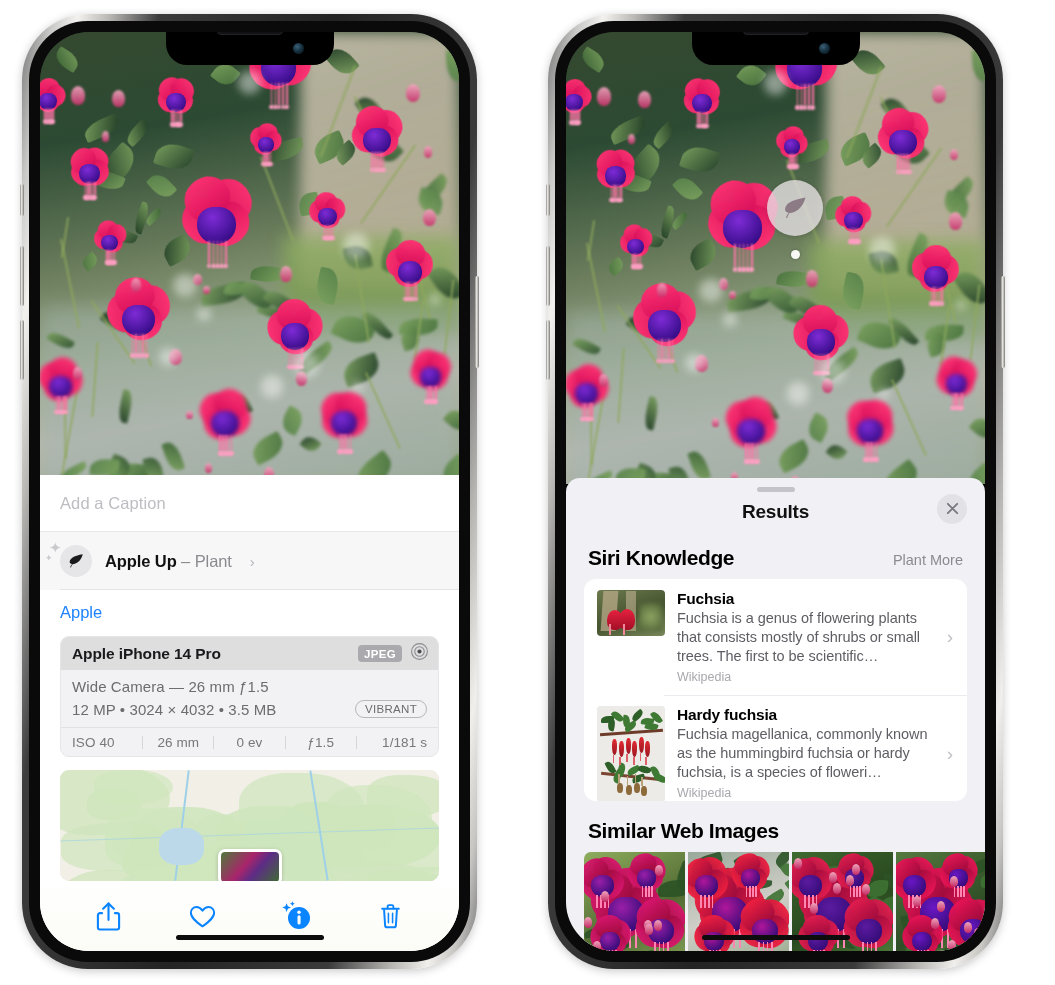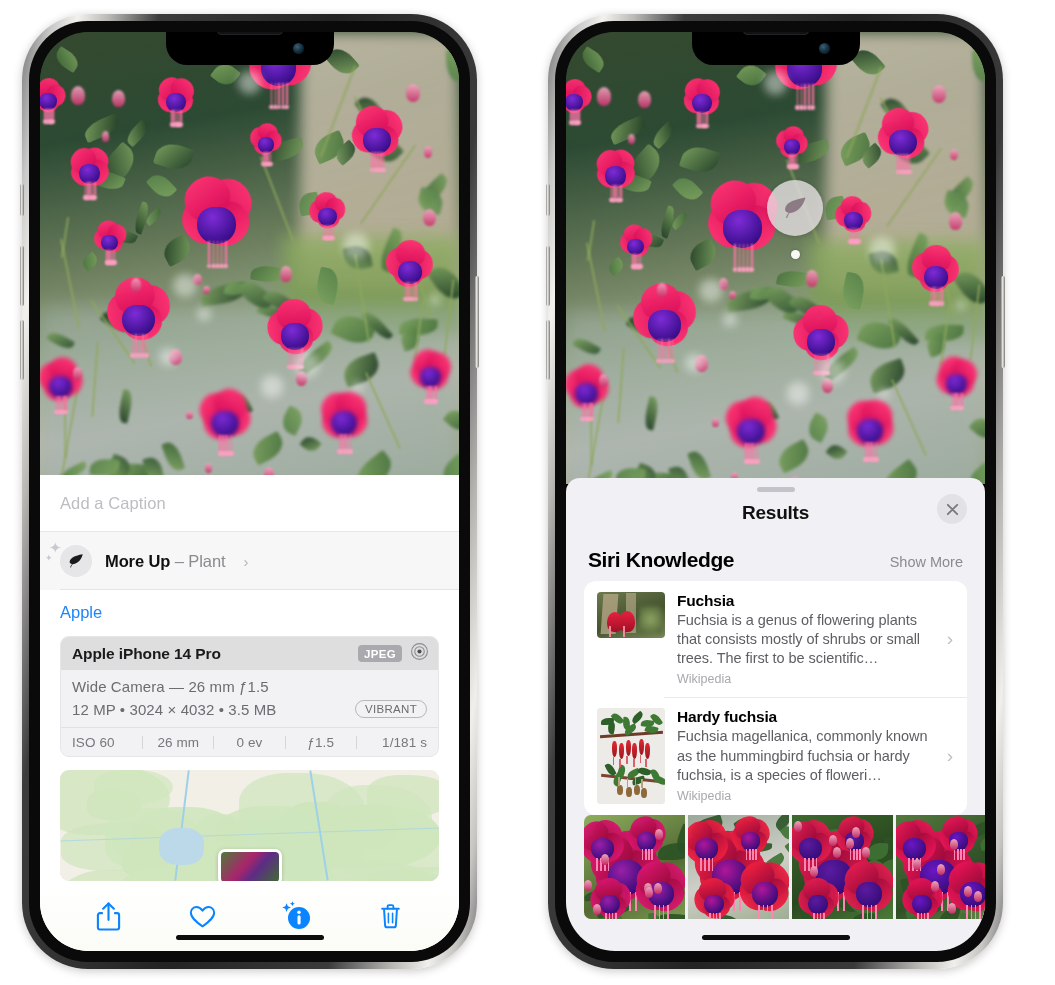--- a/index.html
+++ b/index.html
@@ -580,21 +580,21 @@
           <div class="lookup-row">
             <span class="leaf-badge">
               <span class="sparkle sp1">✦</span>
               <span class="sparkle sp2">✦</span>
               <svg width="18" height="18" viewBox="0 0 24 24" aria-hidden="true">
                 <path d="M21 3c-2.4 9.2-8.6 13.2-13.4 13.2-1.5 0-2.7-.4-3.4-1.1C2.8 13.7 3.6 10 7 7.6 10.2 5.4 15.2 4 21 3z" fill="#1a1a1c"></path>
                 <path d="M4.2 20.4c1.2-3.6 3.7-6.4 7.3-8.4-4 3.2-5.6 6-6.2 8.6z" fill="#1a1a1c"></path>
               </svg>
             </span>
             <span class="lookup-text">
-              <span>More Up</span>
+              <span>Apple Up</span>
               <span class="sub">–</span>
               <span class="sub">Plant</span>
             </span>
             <span class="chev-sm">›</span>
           </div>
 
           <div class="meta-block">
             <div class="meta-date">
               <span class="adjust">Apple</span>
             </div>
@@ -613,21 +613,21 @@
               </span>
             </div>
             <div class="cam-body">
               <div class="cam-line1">Wide Camera — 26 mm ƒ1.5</div>
               <div class="cam-line2">
                 <span class="txt">12 MP • 3024 × 4032 • 3.5 MB</span>
                 <span class="tag-vib">VIBRANT</span>
               </div>
             </div>
             <div class="cam-foot">
-              <span class="cell">ISO 60</span>
+              <span class="cell">ISO 40</span>
               <span class="sep"></span>
               <span class="cell">26 mm</span>
               <span class="sep"></span>
               <span class="cell">0 ev</span>
               <span class="sep"></span>
               <span class="cell">ƒ1.5</span>
               <span class="sep"></span>
               <span class="cell">1/181 s</span>
             </div>
           </div>
@@ -1089,21 +1089,21 @@
             <span class="res-title">Results</span>
             <span class="close-btn">
               <svg width="15" height="15" viewBox="0 0 16 16" aria-hidden="true">
                 <path d="M3 3 L13 13 M13 3 L3 13" stroke="#77777d" stroke-width="1.9" stroke-linecap="round"></path>
               </svg>
             </span>
           </div>
 
           <div class="sec-head">
             <span class="sec-title">Siri Knowledge</span>
-            <span class="show-more">Show More</span>
+            <span class="show-more">Plant More</span>
           </div>
 
           <div class="know-card">
             <div class="know-row">
               <span class="thumb" id="thumb0" style="width:68px;height:46px;">
                   <div style="position:absolute;inset:0;background:linear-gradient(160deg,#6d7a4e,#45532f 55%,#7b8a5c)"></div>
                   <div style="position:absolute;left:8%;top:4%;width:22%;height:86%;background:#b9a98a;transform:skewX(-4deg);opacity:.75"></div>
                   <div style="position:absolute;left:42%;top:2%;width:16%;height:88%;background:#c2b392;opacity:.6"></div>
                   <div style="position:absolute;left:14%;top:44%;width:16px;height:20px;border-radius:50% 50% 42% 42%;background:linear-gradient(180deg,#e5213f,#a30f26)"></div>
                   <div style="position:absolute;left:33%;top:42%;width:16px;height:21px;border-radius:50% 50% 42% 42%;background:linear-gradient(180deg,#e5213f,#a30f26)"></div>
@@ -1163,20 +1163,21 @@
                 </span>
               <span class="know-info">
                 <div class="know-name">Hardy fuchsia</div>
                 <div class="know-desc">Fuchsia magellanica, commonly known as the hummingbird fuchsia or hardy fuchsia, is a species of floweri…</div>
                 <div class="know-src">Wikipedia</div>
               </span>
               <span class="chev-big">›</span>
             </div>
           </div>
 
+          <div class="sim-title">Similar Web Images</div>
           <div class="sim-strip" id="simStrip">
             <span class="sim-img">
                 <div style="position:absolute;inset:0;background:linear-gradient(150deg,#8fae5e,#526b33 60%,#7c9a52)"></div>
                 <div style="position:absolute;left:0%;top:70.98480789645691%;width:35.43390164998709px;height:10.400967184066758px;border-radius:60% 10% 60% 10%;background:#2b5226;transform:rotate(351.0168914586029deg);opacity:.9"></div>
                 <div style="position:absolute;left:54.30585675178463%;top:34.06325054511399%;width:21.16271074170436px;height:9.6680581219656px;border-radius:60% 10% 60% 10%;background:#3e7233;transform:rotate(131.83426283176232deg);opacity:.9"></div>
                 <div style="position:absolute;left:41.36351337783708%;top:19.672031486334163%;width:35.36153230492528px;height:16.78625324244331px;border-radius:60% 10% 60% 10%;background:#2b5226;transform:rotate(88.48219389648875deg);opacity:.9"></div>
                 <div style="position:absolute;left:64.10622468019938%;top:63.746693622852035%;width:27.835307852372352px;height:16.932696522961123px;border-radius:60% 10% 60% 10%;background:#3e7233;transform:rotate(27.005021912118536deg);opacity:.9"></div>
                 <div style="position:absolute;left:73.51470722305748%;top:26.652716361786588%;width:35.71154783592283px;height:17.36163218405636px;border-radius:60% 10% 60% 10%;background:#2b5226;transform:rotate(359.7622502541344deg);opacity:.9"></div>
                 <div style="position:absolute;left:14.65763087699088%;top:73.99453184243612%;width:18.26393668523997px;height:12.78436635212347px;border-radius:60% 10% 60% 10%;background:#3e7233;transform:rotate(107.25940367738076deg);opacity:.9"></div>
                 <div style="position:absolute;left:73.73750710321474%;top:95.23407724154822%;width:33.06867499706732px;height:8.629274690898455px;border-radius:60% 10% 60% 10%;background:#2b5226;transform:rotate(5.595322089357069deg);opacity:.9"></div>

